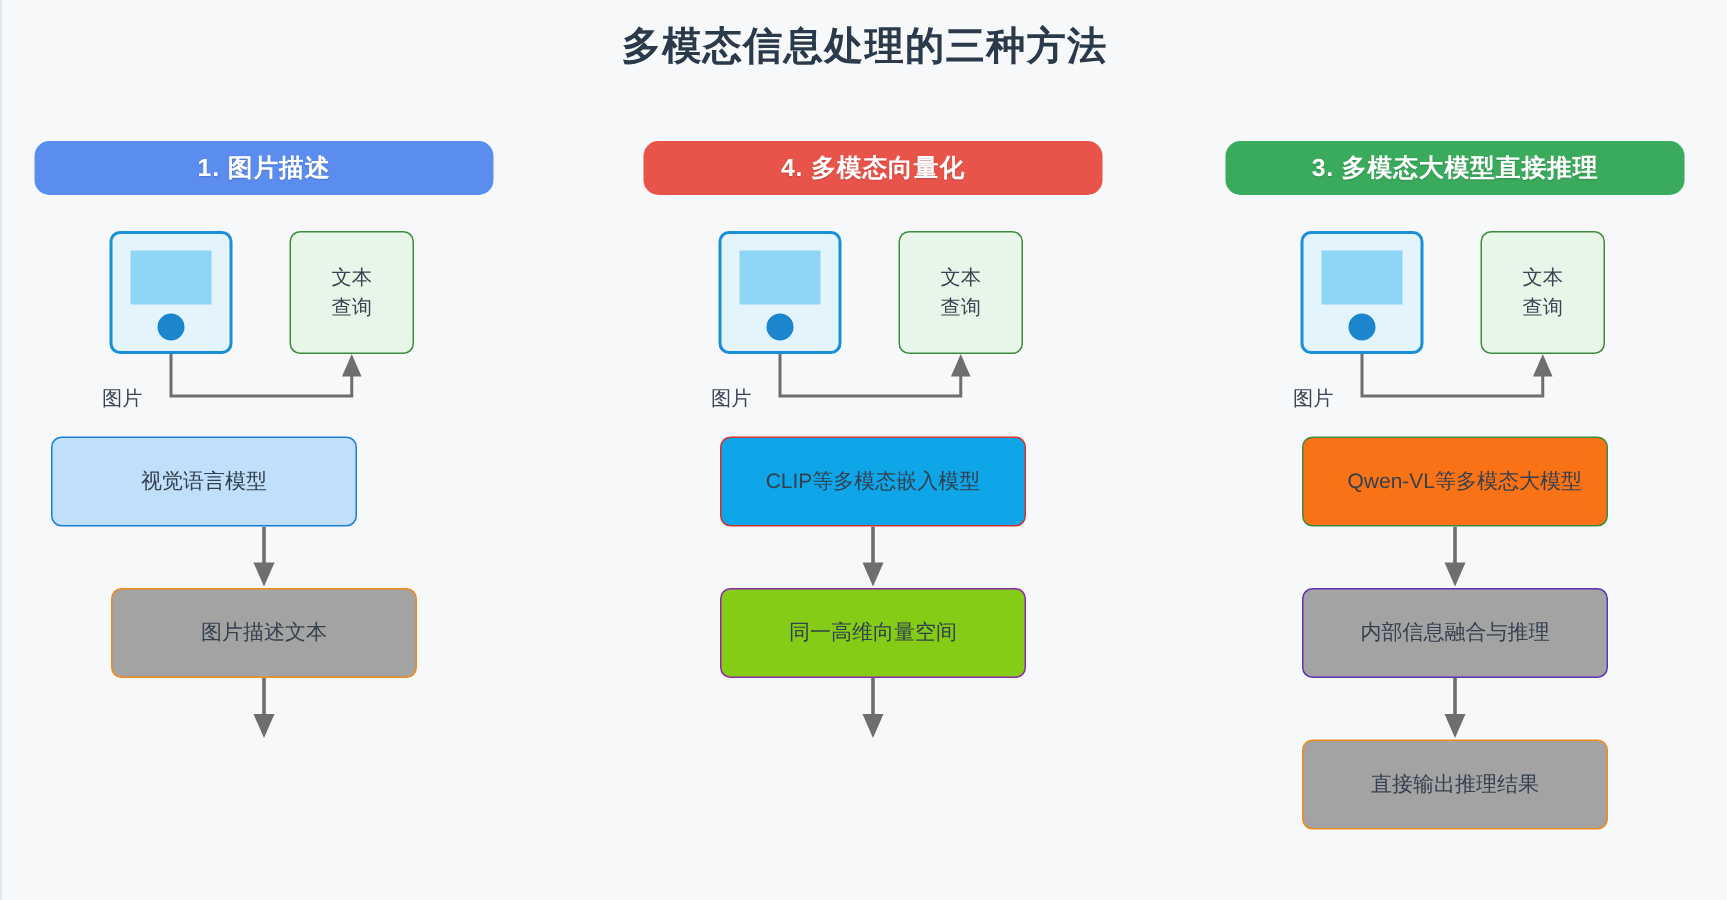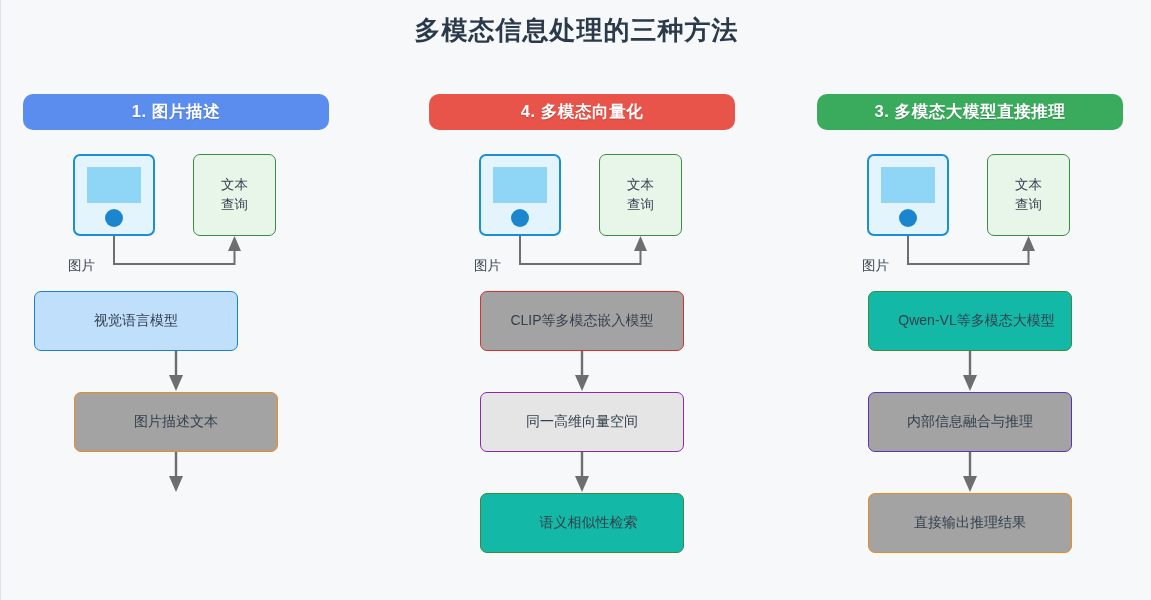--- a/index.html
+++ b/index.html
@@ -156,23 +156,23 @@
   .arrow-wrap {
     height: 41px;
     display: flex;
     align-items: center;
     justify-content: center;
   }
 
   
   .bx-blue   { background: #bfdffb; border-color: #1b7fd4; margin-left: 11px; }
   .bx-yellow { background: #a3a3a3; border-color: #ef8b18; }
-  .bx-green  { background: #14b8a6; border-color: #3c8c40; padding-left: 13px; }
-  .bx-pink   { background: #a3a3a3; border-color: #d0342c; }
-  .bx-purple-l { background: #e5e5e5; border-color: #8e28ab; }
+  .bx-green  { background: #f97316; border-color: #3c8c40; padding-left: 13px; }
+  .bx-pink   { background: #0ea5e9; border-color: #d0342c; }
+  .bx-purple-l { background: #84cc16; border-color: #8e28ab; }
   .bx-purple-d { background: #a3a3a3; border-color: #5f32b5; }
   .bx-orange { background: #a3a3a3; border-color: #ef8b18; }
 </style>
 </head>
 <body>
 
 <div class="canvas">
 
   <div class="page-title">多模态信息处理的三种方法</div>
 
@@ -240,21 +240,20 @@
             <polygon points="10,40 3,24 17,24" fill="#6e6e6e"></polygon>
           </svg>
       </div>
       <div class="flow-box bx-purple-l">同一高维向量空间</div>
       <div class="arrow-wrap">
         <svg width="20" height="41" viewBox="0 0 20 41">
             <path d="M10 0 L10 26" stroke="#6e6e6e" stroke-width="2.4" fill="none"></path>
             <polygon points="10,40 3,24 17,24" fill="#6e6e6e"></polygon>
           </svg>
       </div>
-      <div class="flow-box bx-green">语义相似性检索</div>
     </div>
   </div>
 
   <div class="column col-3">
     <div class="col-header hdr-green">3. 多模态大模型直接推理</div>
 
     <div class="toprow">
       <svg class="elbow" viewBox="0 0 306 125">
         <path d="M 91 82 L 91 110 L 211.5 110 L 211.5 95" fill="none" stroke="#6e6e6e" stroke-width="2"></path>
         <polygon points="211.5,82 205,97 218,97" fill="#6e6e6e"></polygon>

